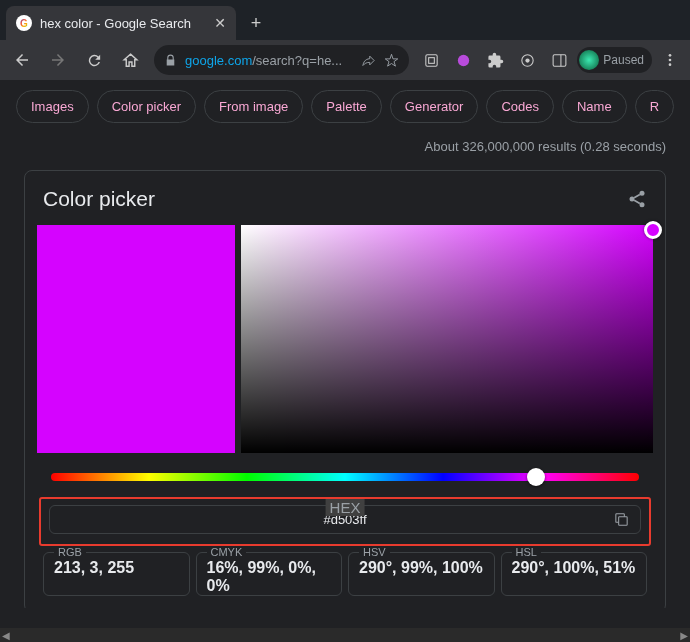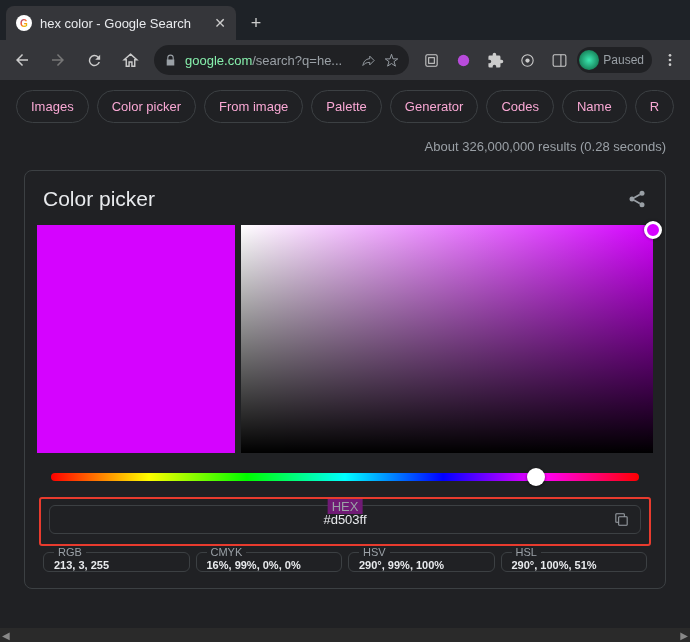--- a/index.html
+++ b/index.html
@@ -19,21 +19,21 @@
 .tab-close { color: #ccc; font-size: 14px; }
 .newtab { width: 28px; height: 28px; display: flex; align-items: center; justify-content: center; color: #ccc; font-size: 18px; margin-left: 6px; margin-bottom: 3px; }
 
 
 .toolbar { background: #35363a; height: 40px; display: flex; align-items: center; padding: 0 6px; gap: 4px; margin-top: -34px; }
 .nav-btn { width: 32px; height: 32px; display: flex; align-items: center; justify-content: center; color: #ccc; border-radius: 50%; }
 .nav-btn.disabled { color: #777; }
 .omnibox { flex: 1; background: #202124; height: 30px; border-radius: 15px; display: flex; align-items: center; padding: 0 10px; gap: 8px; margin: 0 4px; }
 .omnibox .lock { color: #9aa0a6; }
 .omnibox .url { font-size: 13px; color: #e8eaed; flex: 1; white-space: nowrap; overflow: hidden; text-overflow: ellipsis; }
-.omnibox .url .domain { color: #86efac; }
+.omnibox .url .domain { color: #0ea5e9; }
 .omnibox .url .path { color: #9aa0a6; }
 .omnibox-icon { color: #9aa0a6; }
 .ext-icon { width: 28px; height: 28px; display: flex; align-items: center; justify-content: center; color: #ccc; }
 .profile-pill { display: flex; align-items: center; gap: 4px; background: #202124; border-radius: 14px; padding: 2px 8px 2px 2px; height: 26px; }
 .profile-pill .avatar { width: 20px; height: 20px; border-radius: 50%; background: radial-gradient(circle,#3be8b0,#0a5d3a); }
 .profile-pill .txt { font-size: 12px; color: #9aa0a6; }
 .menu-dots { width: 28px; color: #ccc; display:flex; align-items:center; justify-content:center; }
 
 
 .content { background: #202124; height: 528px; overflow-y: auto; position: relative; }
@@ -54,28 +54,28 @@
 .swatch-row { display: flex; gap: 6px; }
 .swatch { width: 198px; height: 228px; background: #d503ff; }
 .gradient { flex: 1; height: 228px; position: relative; background: linear-gradient(to bottom, transparent, #000), linear-gradient(to right, #fff, #d503ff); }
 .grad-handle { position: absolute; width: 18px; height: 18px; border: 3px solid #fff; border-radius: 50%; background: #d503ff; right: -9px; top: -4px; box-shadow: 0 0 3px rgba(0,0,0,.5); }
 
 .hue { margin: 20px 14px 16px; height: 8px; border-radius: 4px; position: relative; background: linear-gradient(to right,#f00,#ff0,#0f0,#0ff,#00f,#f0f,#f00); }
 .hue-handle { position: absolute; width: 18px; height: 18px; background: #fff; border-radius: 50%; top: -5px; left: 81%; box-shadow: 0 1px 3px rgba(0,0,0,.6); }
 
 .hex-box { border: 2px solid #e83b2e; border-radius: 3px; margin: 0 2px 6px; padding: 6px 8px 10px; position: relative; }
 .hex-inner { border: 1px solid #3c4043; border-radius: 6px; padding: 6px 10px; display: flex; align-items: center; justify-content: center; position: relative; }
-.hex-label { position: absolute; top: -7px; left: 50%; transform: translateX(-50%); background: #701a75; padding: 0 4px; color: #9aa0a6; font-size: 13px; }
+.hex-label { position: absolute; top: -7px; left: 50%; transform: translateX(-50%); background: #404040; padding: 0 4px; color: #9aa0a6; font-size: 15px; }
 .hex-val { font-size: 13px; color: #e8eaed; }
 .copy-icon { position: absolute; right: 10px; color: #9aa0a6; }
 
 .formats { display: flex; gap: 6px; padding: 0 6px; }
 .fmt { border: 1px solid #3c4043; border-radius: 6px; padding: 6px 10px 0; flex: 1; position: relative; }
 .fmt-label { position: absolute; top: -7px; left: 10px; background: #202124; padding: 0 4px; color: #9aa0a6; font-size: 11px; }
-.fmt-val { font-size: 11px; color: #e8eaed; font-weight: bold; }
+.fmt-val { font-size: 16px; color: #e8eaed; font-weight: bold; }
 
 .hscroll { position: absolute; bottom: 0; left: 0; right: 0; height: 14px; background: #2a2a2a; display:flex; justify-content:space-between; align-items:center; padding:0 2px; color:#888; font-size:10px;}
 
 svg { display: block; }
 </style>
 </head>
 <body>
 
 <div class="titlebar">
   <div class="titlebar-btn">

